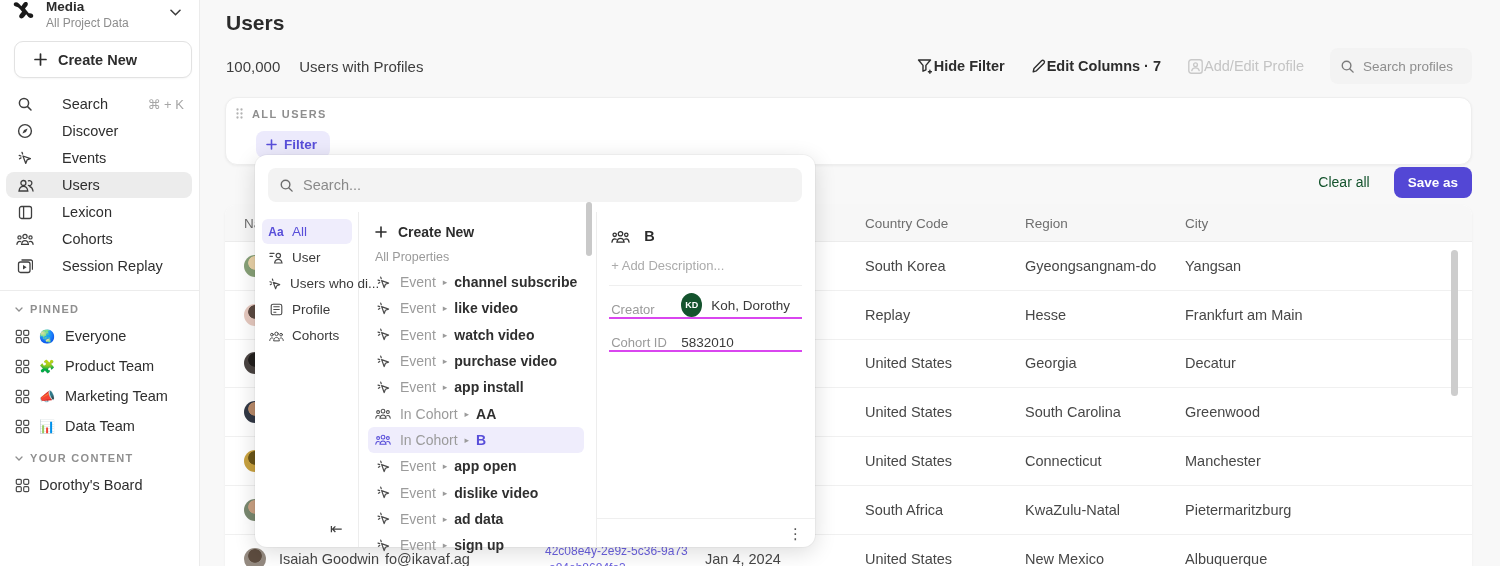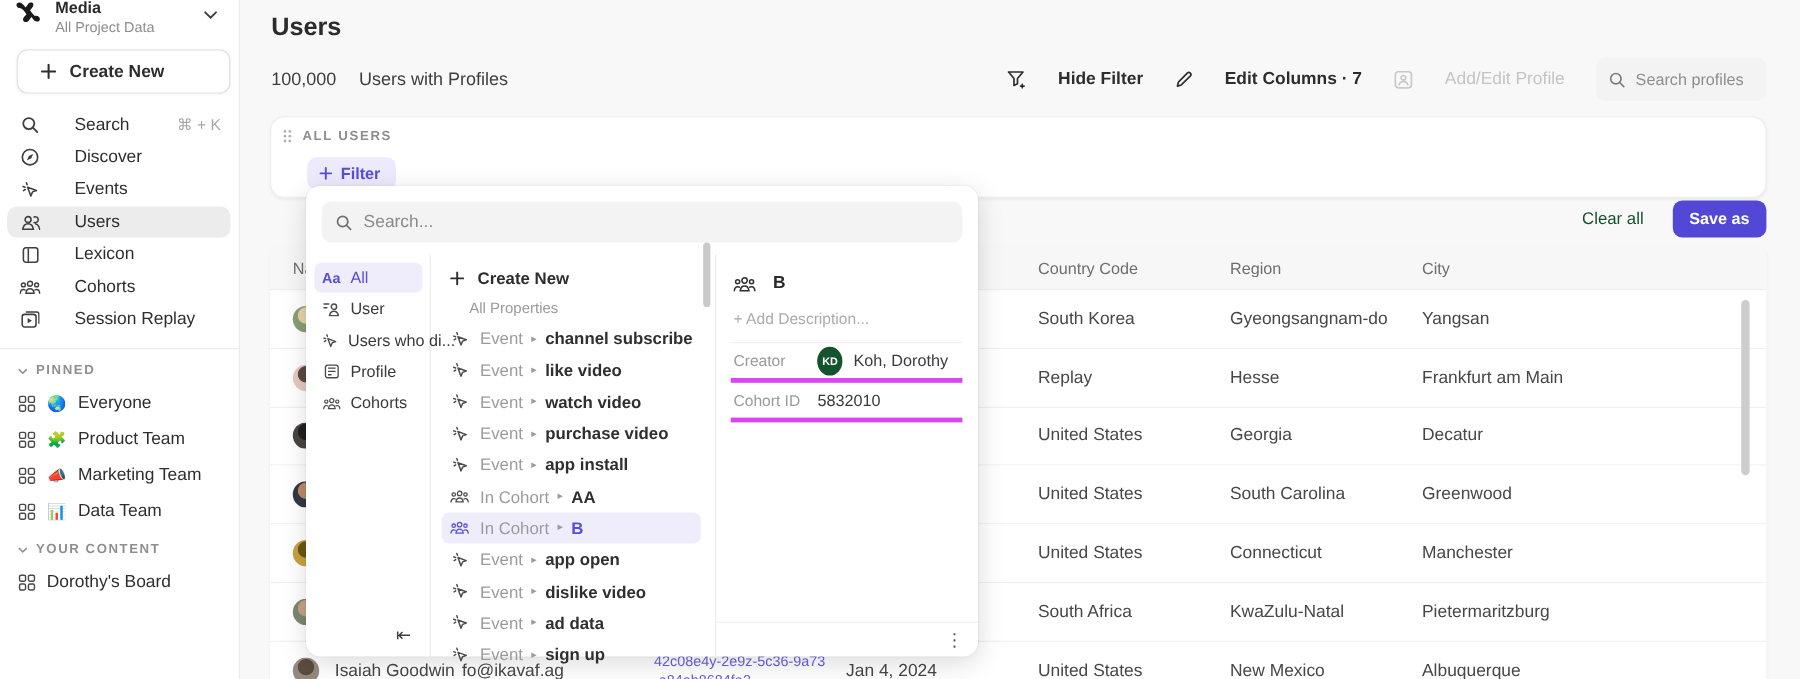--- a/index.html
+++ b/index.html
@@ -32,21 +32,21 @@
     font-size:14.5px; font-weight:500; color:#2e2e2e; cursor:pointer; }
   .pin-item .gicon { color:#4a4a4a; }
   .pin-emoji { font-size:13px; width:17px; text-align:center; }
   .yc-head { margin-top:9px; }
 
   
   .main { position:absolute; left:200px; top:0; right:0; height:566px; }
   .page-title { position:absolute; left:26px; top:11px; font-size:21px; font-weight:700; color:#2b2b2b; }
   .stats { position:absolute; left:26px; top:58px; font-size:15px; color:#3e3e3e; display:flex; gap:19px; }
   .toolbar { position:absolute; right:28px; top:48px; height:36px; display:flex; align-items:center; gap:26px; }
-  .tb-btn { display:flex; align-items:center; gap:26px; font-size:14.5px; font-weight:700; color:#2d2d2d; cursor:pointer; }
+  .tb-btn { display:flex; align-items:center; gap:0; font-size:14.5px; font-weight:700; color:#2d2d2d; cursor:pointer; }
   .tb-btn.disabled { color:#c4c4c4; font-weight:500; }
   .tb-btn .ticon { color:#2d2d2d; } .tb-btn.disabled .ticon { color:#c9c9c9; }
   .tb-search { width:142px; height:36px; background:#f3f3f3; border-radius:8px; display:flex;
     align-items:center; gap:8px; padding:0 10px; }
   .tb-search input { border:none; outline:none; background:transparent; width:100px;
     font-size:13.5px; color:#555; font-family:inherit; }
   .tb-search input::placeholder { color:#8e8e8e; }
 
   .filter-card { position:absolute; left:25px; right:28px; top:97px; height:68px; background:#fff;
     border:1px solid #eeeeee; border-radius:12px; box-shadow:0 1px 3px rgba(0,0,0,.05); }
@@ -94,37 +94,37 @@
   .cat-item { height:25px; display:flex; align-items:center; gap:8px; padding:0 6px; border-radius:6px;
     font-size:13.5px; color:#3a3a3a; font-weight:500; margin-bottom:1px; cursor:pointer; white-space:nowrap; }
   .cat-item .cicon { width:16px; display:flex; justify-content:center; color:#4a4a4a; font-size:12px; font-weight:700; }
   .cat-item.selected { background:#efedfc; color:#584ed9; }
   .cat-item.selected .cicon { color:#584ed9; }
   .collapse-ic { position:absolute; left:75px; bottom:9px; font-size:15px; color:#3f3f3f; cursor:pointer; }
   .dd-vdiv { width:1px; background:#ededed; }
   .dd-list { flex:1; padding:6px 12px 6px 9px; position:relative; }
   .dd-create { height:27px; display:flex; align-items:center; gap:11px; padding-left:7px;
     font-size:14px; font-weight:700; color:#2d2d2d; cursor:pointer; }
-  .dd-sect { font-size:12.5px; color:#9a9a9a; padding:5px 0 5px 7px;margin-left:16px; }
+  .dd-sect { font-size:12.5px; color:#9a9a9a; padding:5px 0 5px 7px; }
   .dd-item { height:26.3px; display:flex; align-items:center; gap:8px; padding:0 7px; border-radius:6px;
     font-size:14px; cursor:pointer; white-space:nowrap; }
   .dd-item .dicon { width:17px; display:flex; justify-content:center; color:#4c4c4c; }
   .dd-prefix { color:#9b9b9b; }
   .dd-caret { color:#9b9b9b; font-size:9px; margin:0 -1px; }
   .dd-name { color:#2f2f2f; font-weight:700; }
   .dd-item.selected { background:#efedfc; }
   .dd-item.selected .dicon, .dd-item.selected .dd-name { color:#584ed9; }
   .dd-scroll { position:absolute; right:4px; top:-10px; width:6px; height:54px; border-radius:3px; background:#c9c9c9; }
 
   
   .dd-detail { width:224px; position:relative; padding:13px 13px 0 12px; }
   .cp-head { display:flex; align-items:center; gap:14px; padding:3px 0 12px 2px; }
   .cp-title { font-size:14.5px; font-weight:700; color:#2b2b2b; }
   .cp-adddesc { font-size:13px; color:#ababab; padding:2px 0 12px 2px; border-bottom:1px solid #efefef; cursor:pointer; }
-  .cp-row { display:flex; align-items:center; min-height:33px; border-bottom:4px solid #d946ef; padding-left:2px; }
+  .cp-row { display:flex; align-items:flex-end; min-height:33px; border-bottom:2px solid #d946ef; padding-left:2px; }
   .cp-label { font-size:13px; color:#9a9a9a; width:58px; flex:none; }
   .cp-creator { display:flex; align-items:center; gap:9px; margin-left:12px; }
   .cp-av { width:21px; height:24px; border-radius:50%; background:#14532d; color:#fff; font-size:9px;
     font-weight:700; display:flex; align-items:center; justify-content:center; }
   .cp-name { font-size:13.5px; color:#3a3a3a; }
   .cp-id { font-size:13.5px; color:#3a3a3a; margin-left:12px; }
   .cp-foot { position:absolute; left:0; right:0; bottom:0; height:29px; border-top:1px solid #efefef;
     display:flex; align-items:center; justify-content:flex-end; padding-right:12px; }
   .kebab { font-size:15px; color:#555; letter-spacing:0; line-height:1; cursor:pointer; }
 </style>

